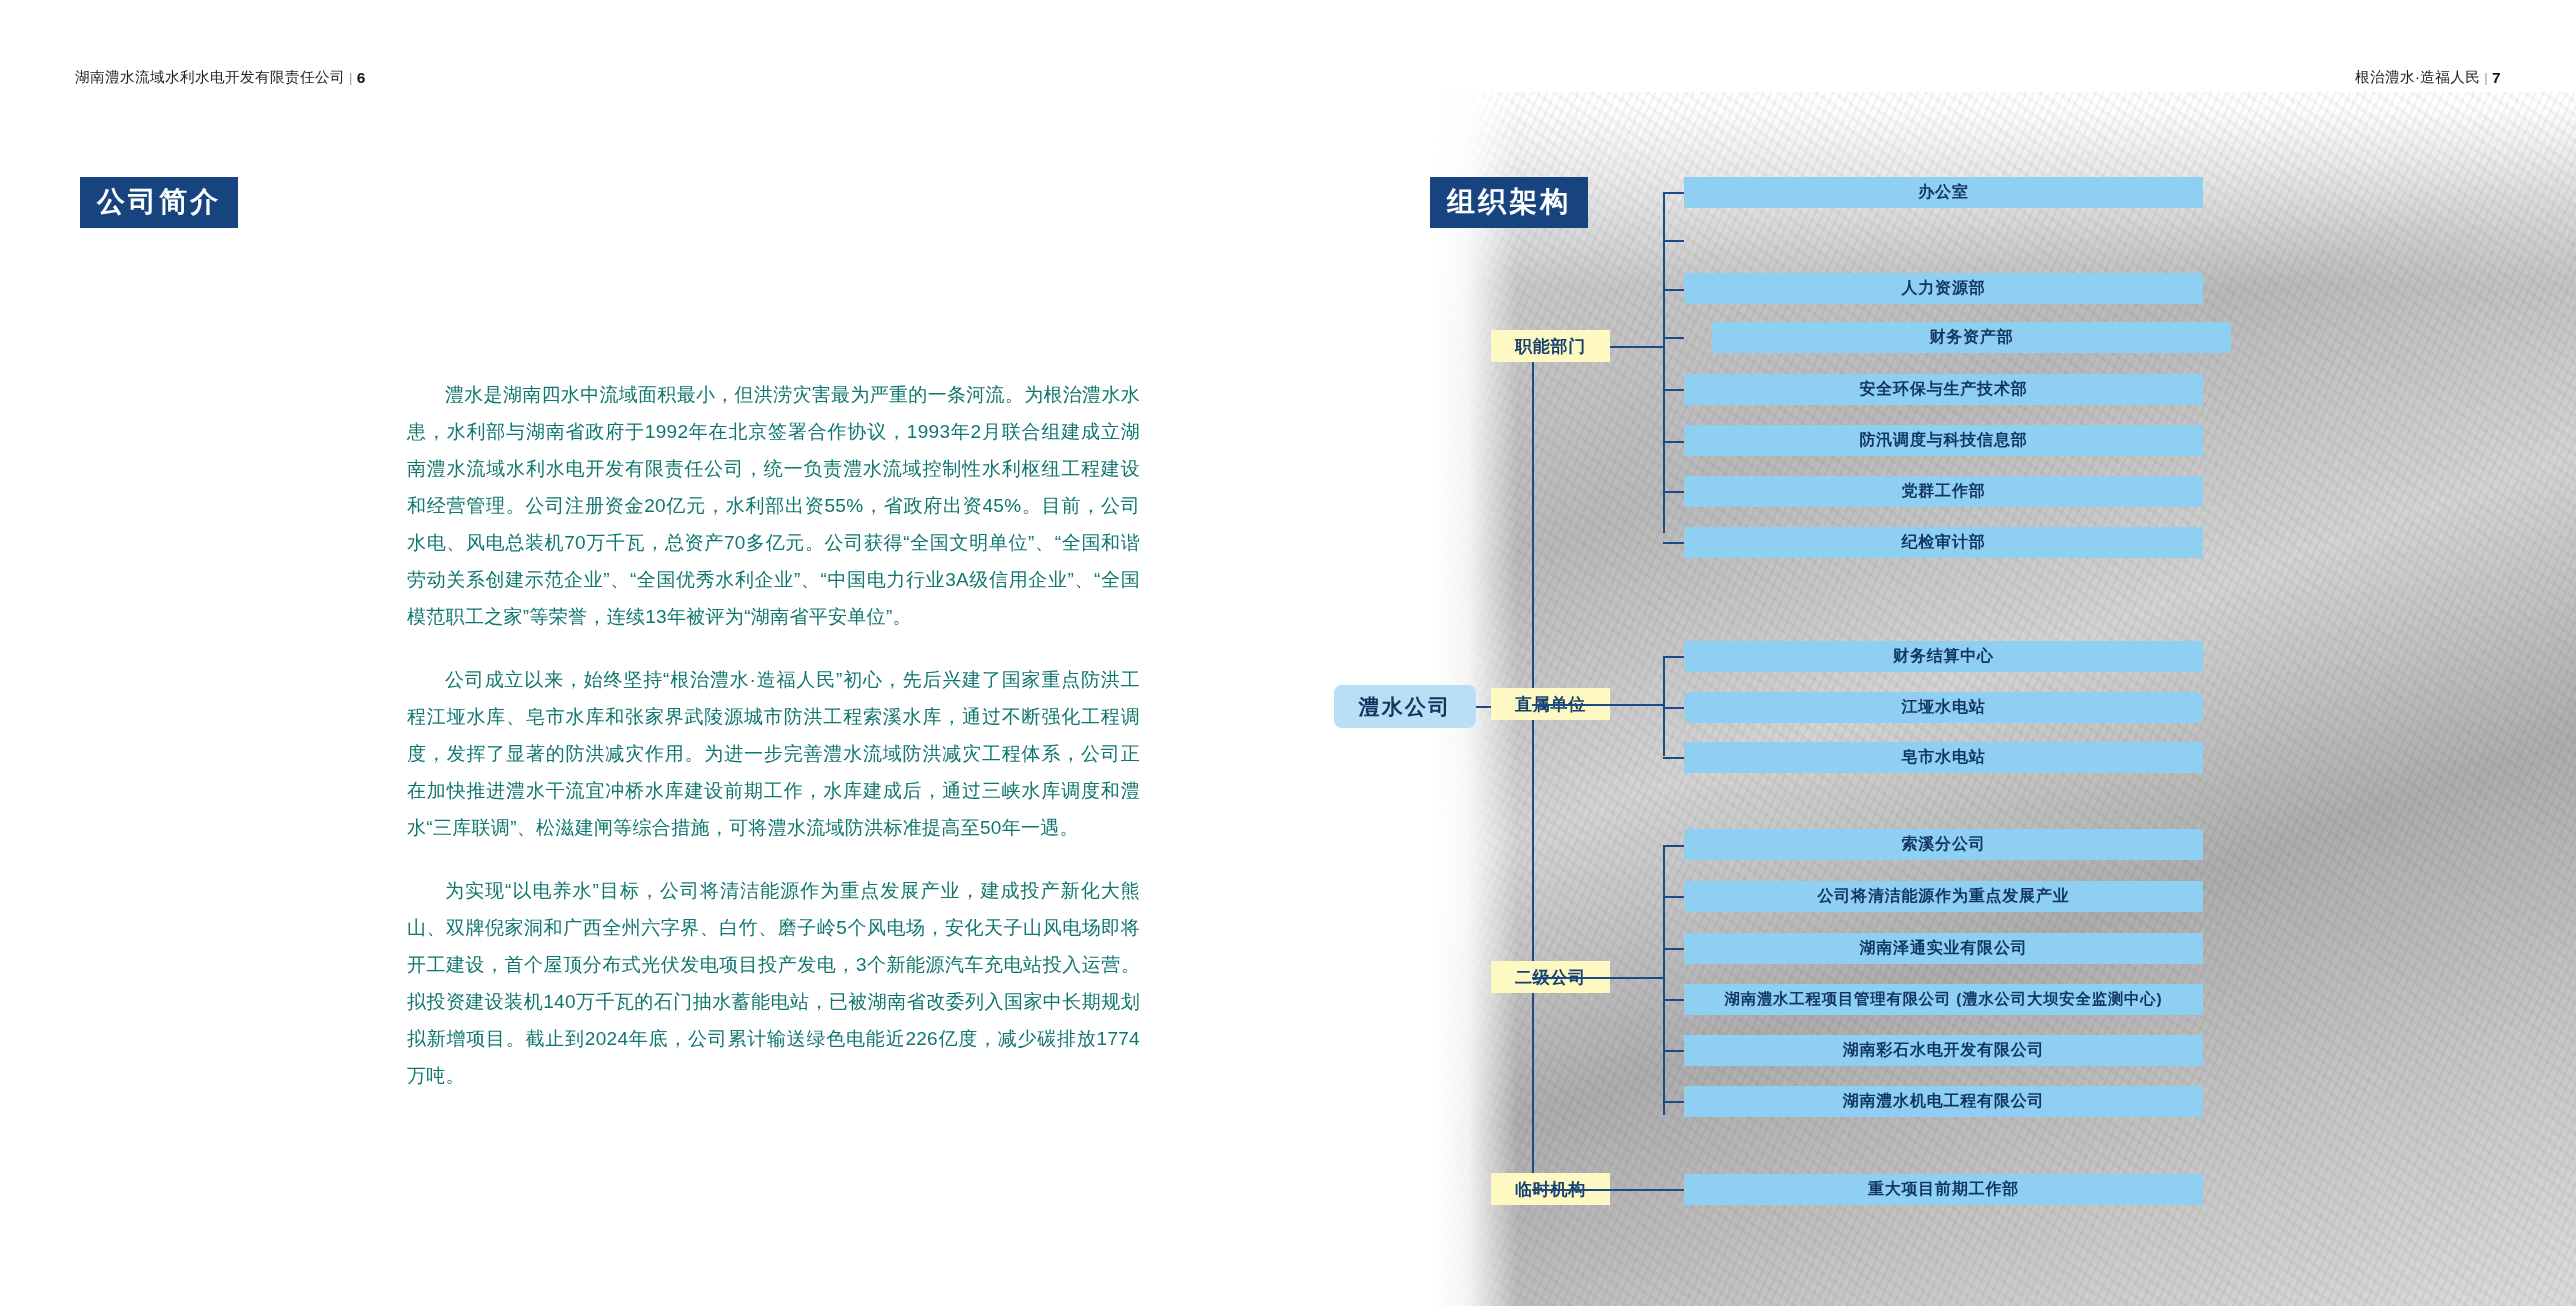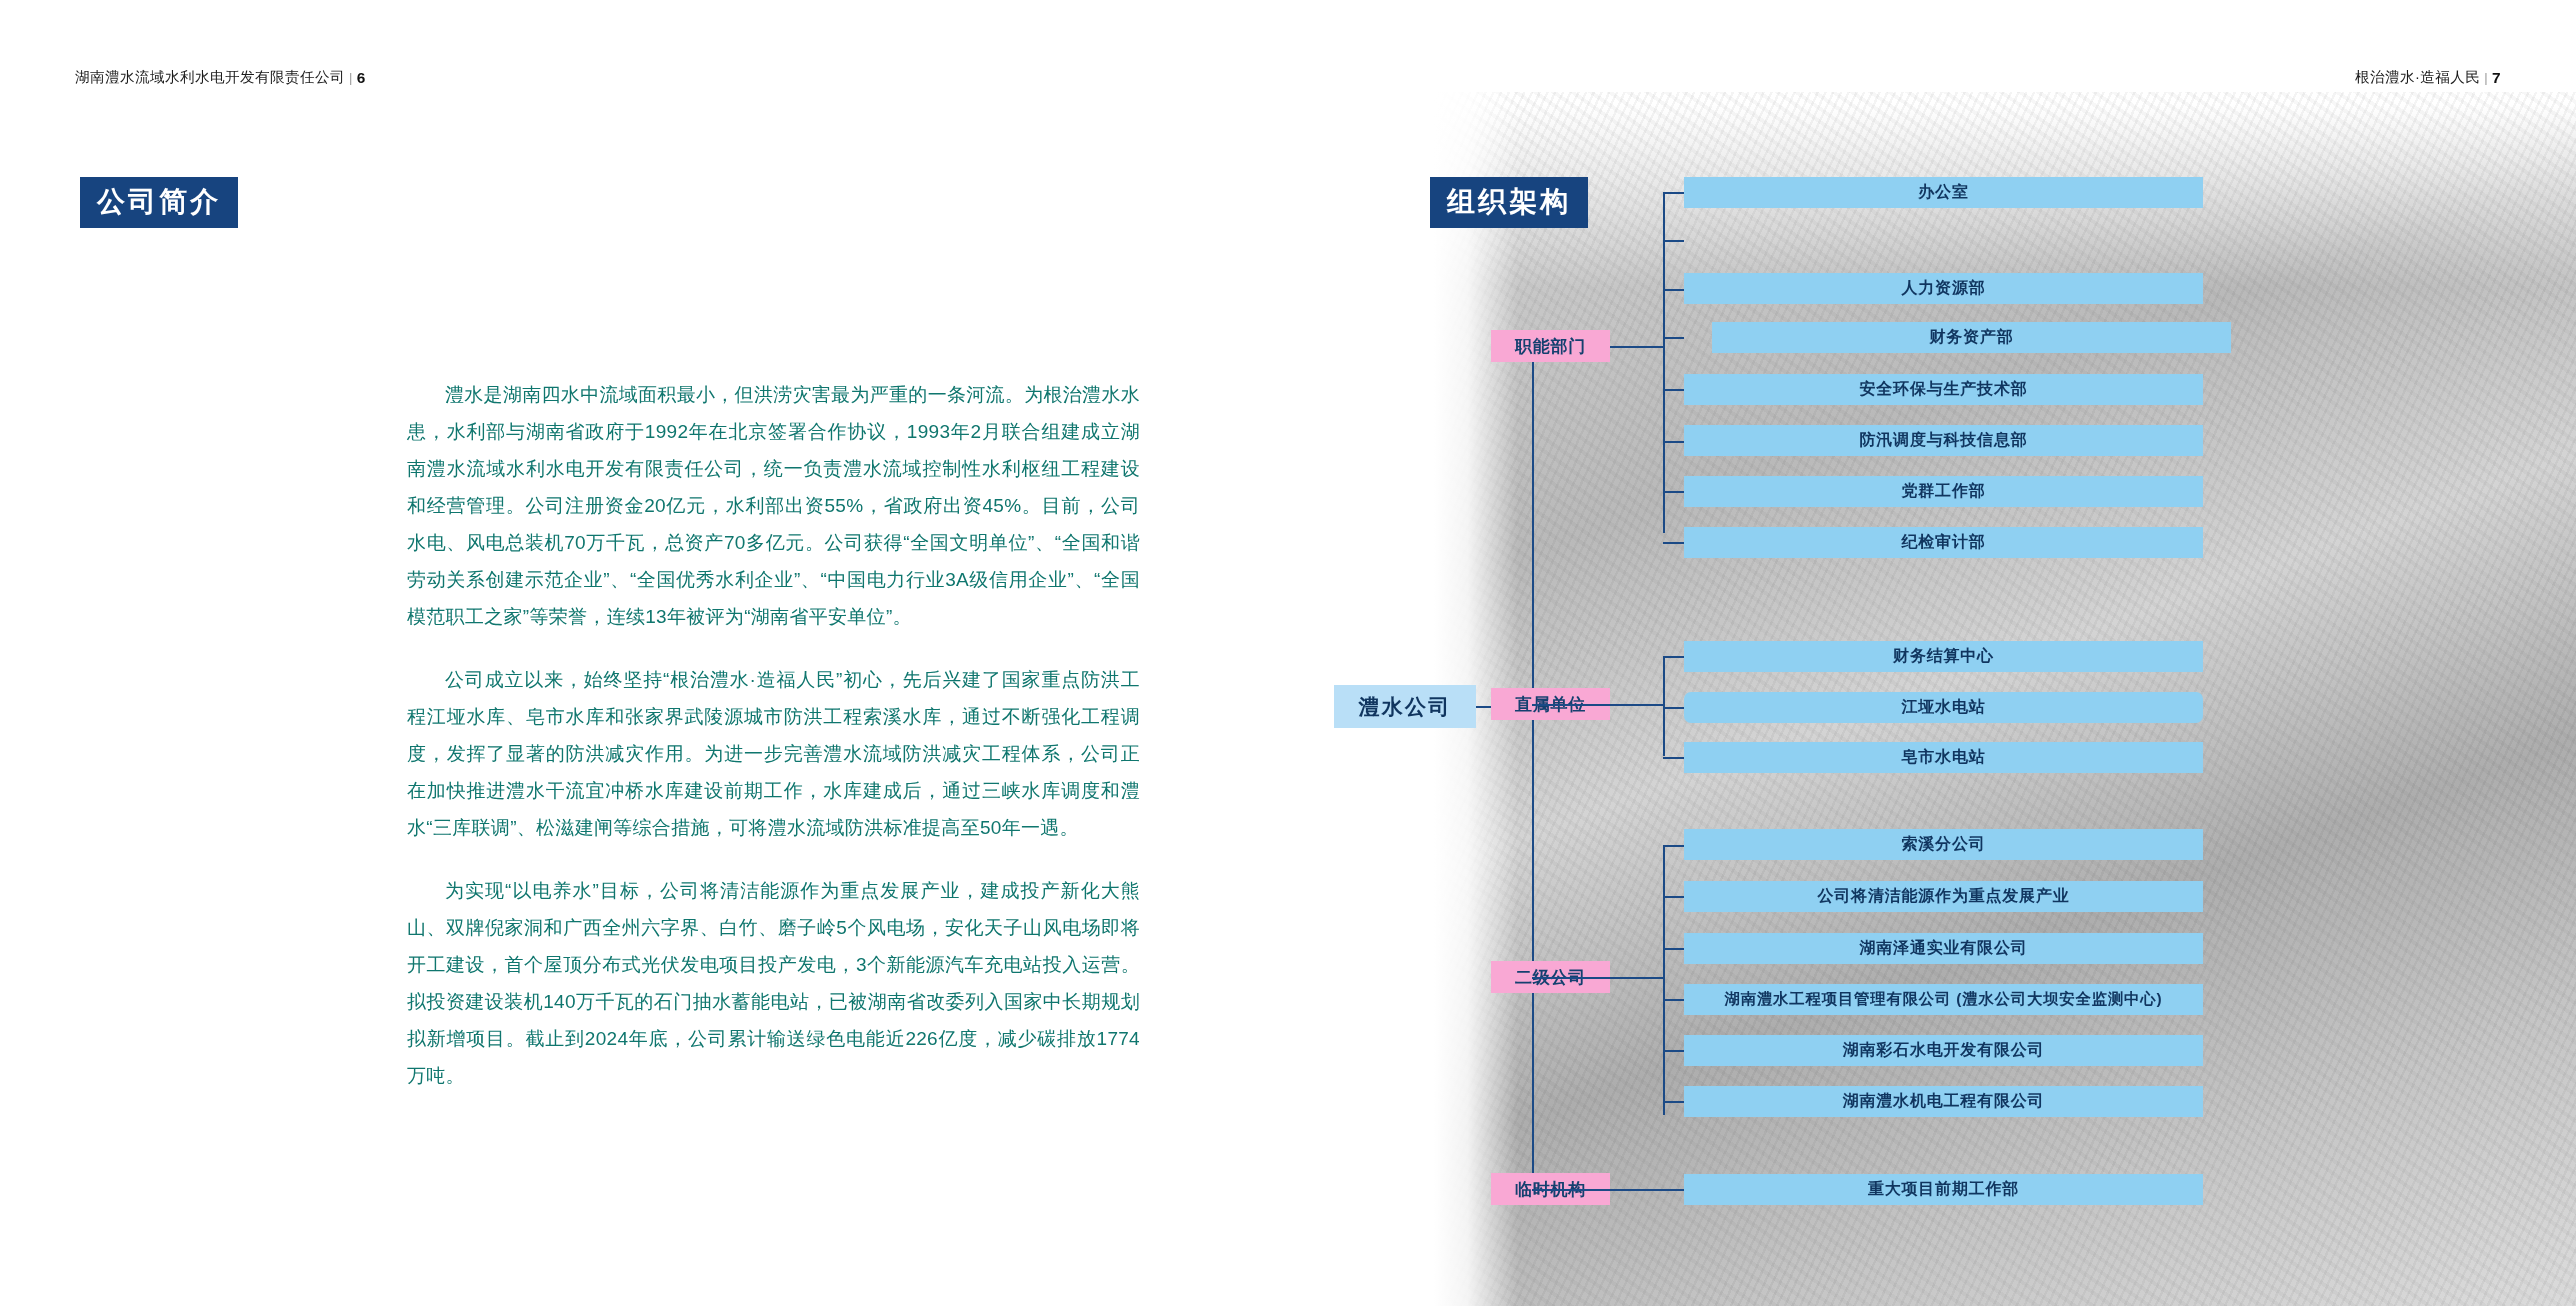--- a/index.html
+++ b/index.html
@@ -150,21 +150,21 @@
   }
   .node-leaf {
     background: #8fd0f2;
     color: #10355f;
     font-size: 16px;
     height: 31px;
     left: 396px;
     width: 519px;
   }
   .node-group {
-    background: #f9a8d4;
+    background: #fef9c3;
     color: #14406f;
     font-size: 17px;
     height: 32px;
     left: 203px;
     width: 119px;
   }
   .node-root {
     background: #b9dff7;
     color: #10355f;
     font-size: 21px;
@@ -213,21 +213,21 @@
     <div class="runhead runhead-right">
       <span>根治澧水·造福人民</span>
       <span class="sep">|</span>
       <span class="pageno">7</span>
     </div>
 
     <div class="title-badge right-title" style="left:142px;">组织架构</div>
 
     <div class="org">
 
-      <div class="node node-root" style="top:685px;">澧水公司</div>
+      <div class="node node-root" style="top:685px;border-radius:8px;">澧水公司</div>
 
       <div class="conn conn-h" style="left:188px; top:706px; width:57px;"></div>
       <div class="conn conn-v" style="left:244px; top:338px; height:837px;"></div>
 
       <div class="node node-group" style="top:330px;">职能部门</div>
       <div class="conn conn-h" style="left:244px; top:346px; width:0px;"></div>
       <div class="conn conn-h" style="left:322px; top:346px; width:54px;"></div>
       <div class="conn conn-v" style="left:375px; top:192px; height:341px;"></div>
 
       <div class="node node-leaf" style="top:177px;">办公室</div>

